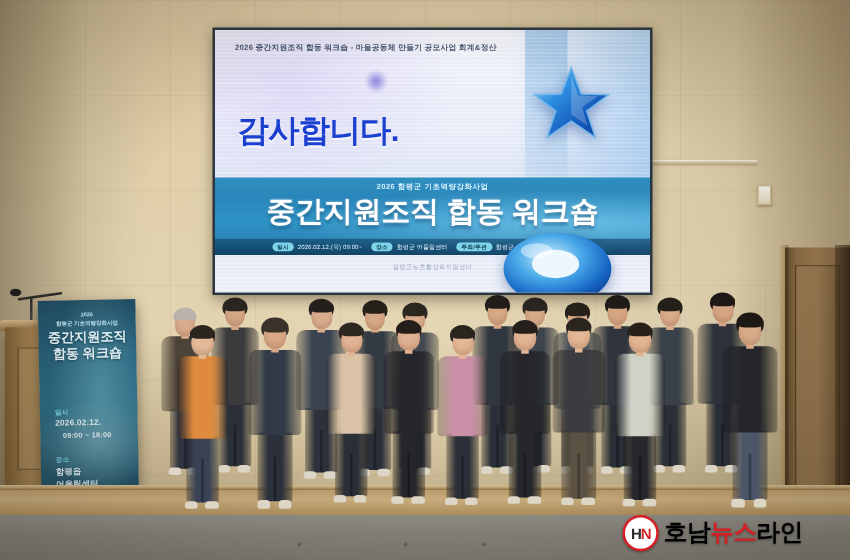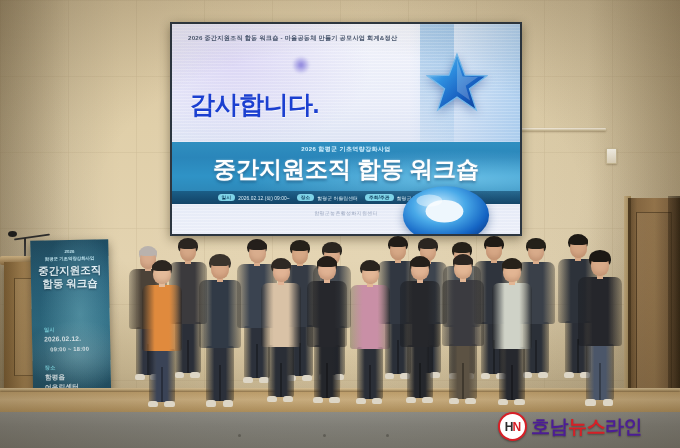--- a/index.html
+++ b/index.html
@@ -254,21 +254,21 @@
     width:25px;height:25px;border-radius:50%;
     background:#ffffff;border:2.5px solid #d71f26;
     display:flex;align-items:center;justify-content:center;
     box-shadow:0 1px 2px rgba(0,0,0,.35);
   }
   .wm-badge span{font-size:12px;font-weight:bold;letter-spacing:-1px;line-height:1;}
   .wm-h{color:#2b2b2b;}
   .wm-n{color:#d71f26;}
   .wm-text{font-size:19px;font-weight:bold;letter-spacing:-.5px;line-height:1;
     text-shadow:0 1px 2px rgba(0,0,0,.35);}
-  .wm-d{color:#4c1d95;}
+  .wm-d{color:#000000;}
   .wm-r{color:#d71f26;}
 </style>
 </head>
 <body>
 
 <div id="photo">
 
   <div class="wall"></div>
   <div class="wall-grid"></div>
   <div class="wall-dark-left"></div>

